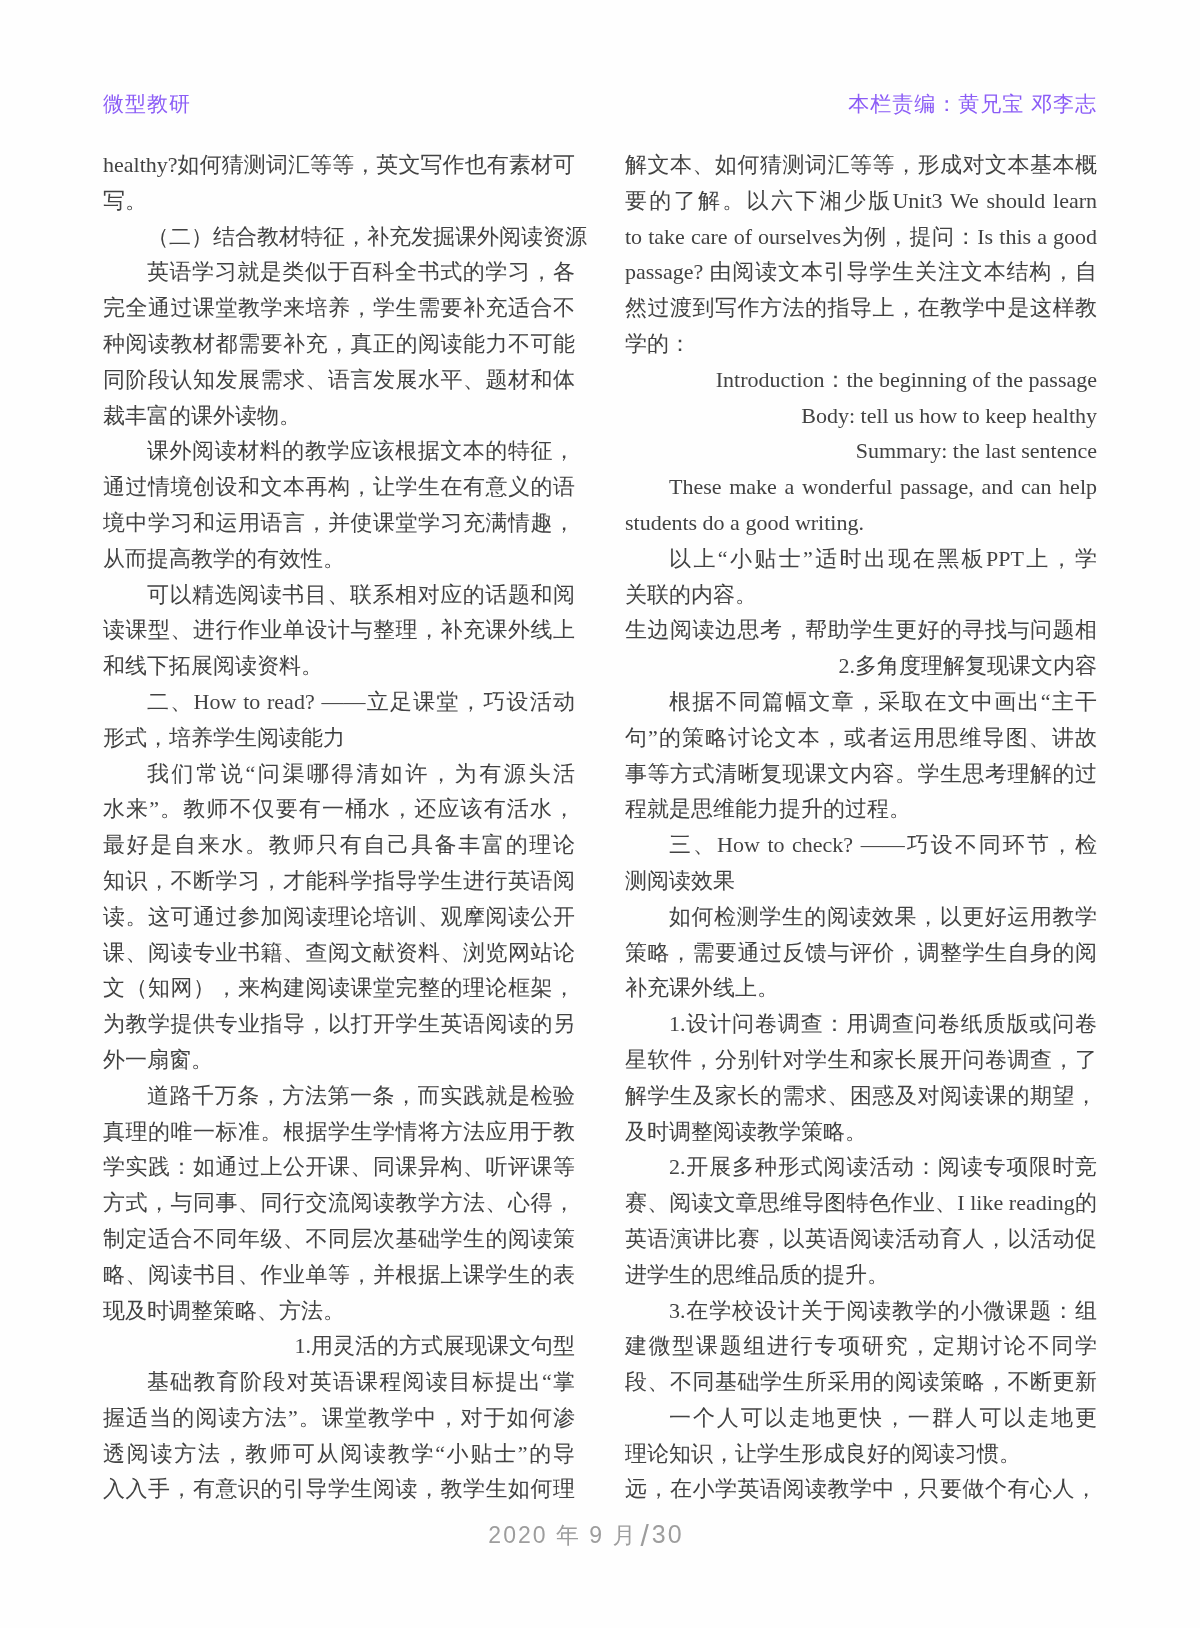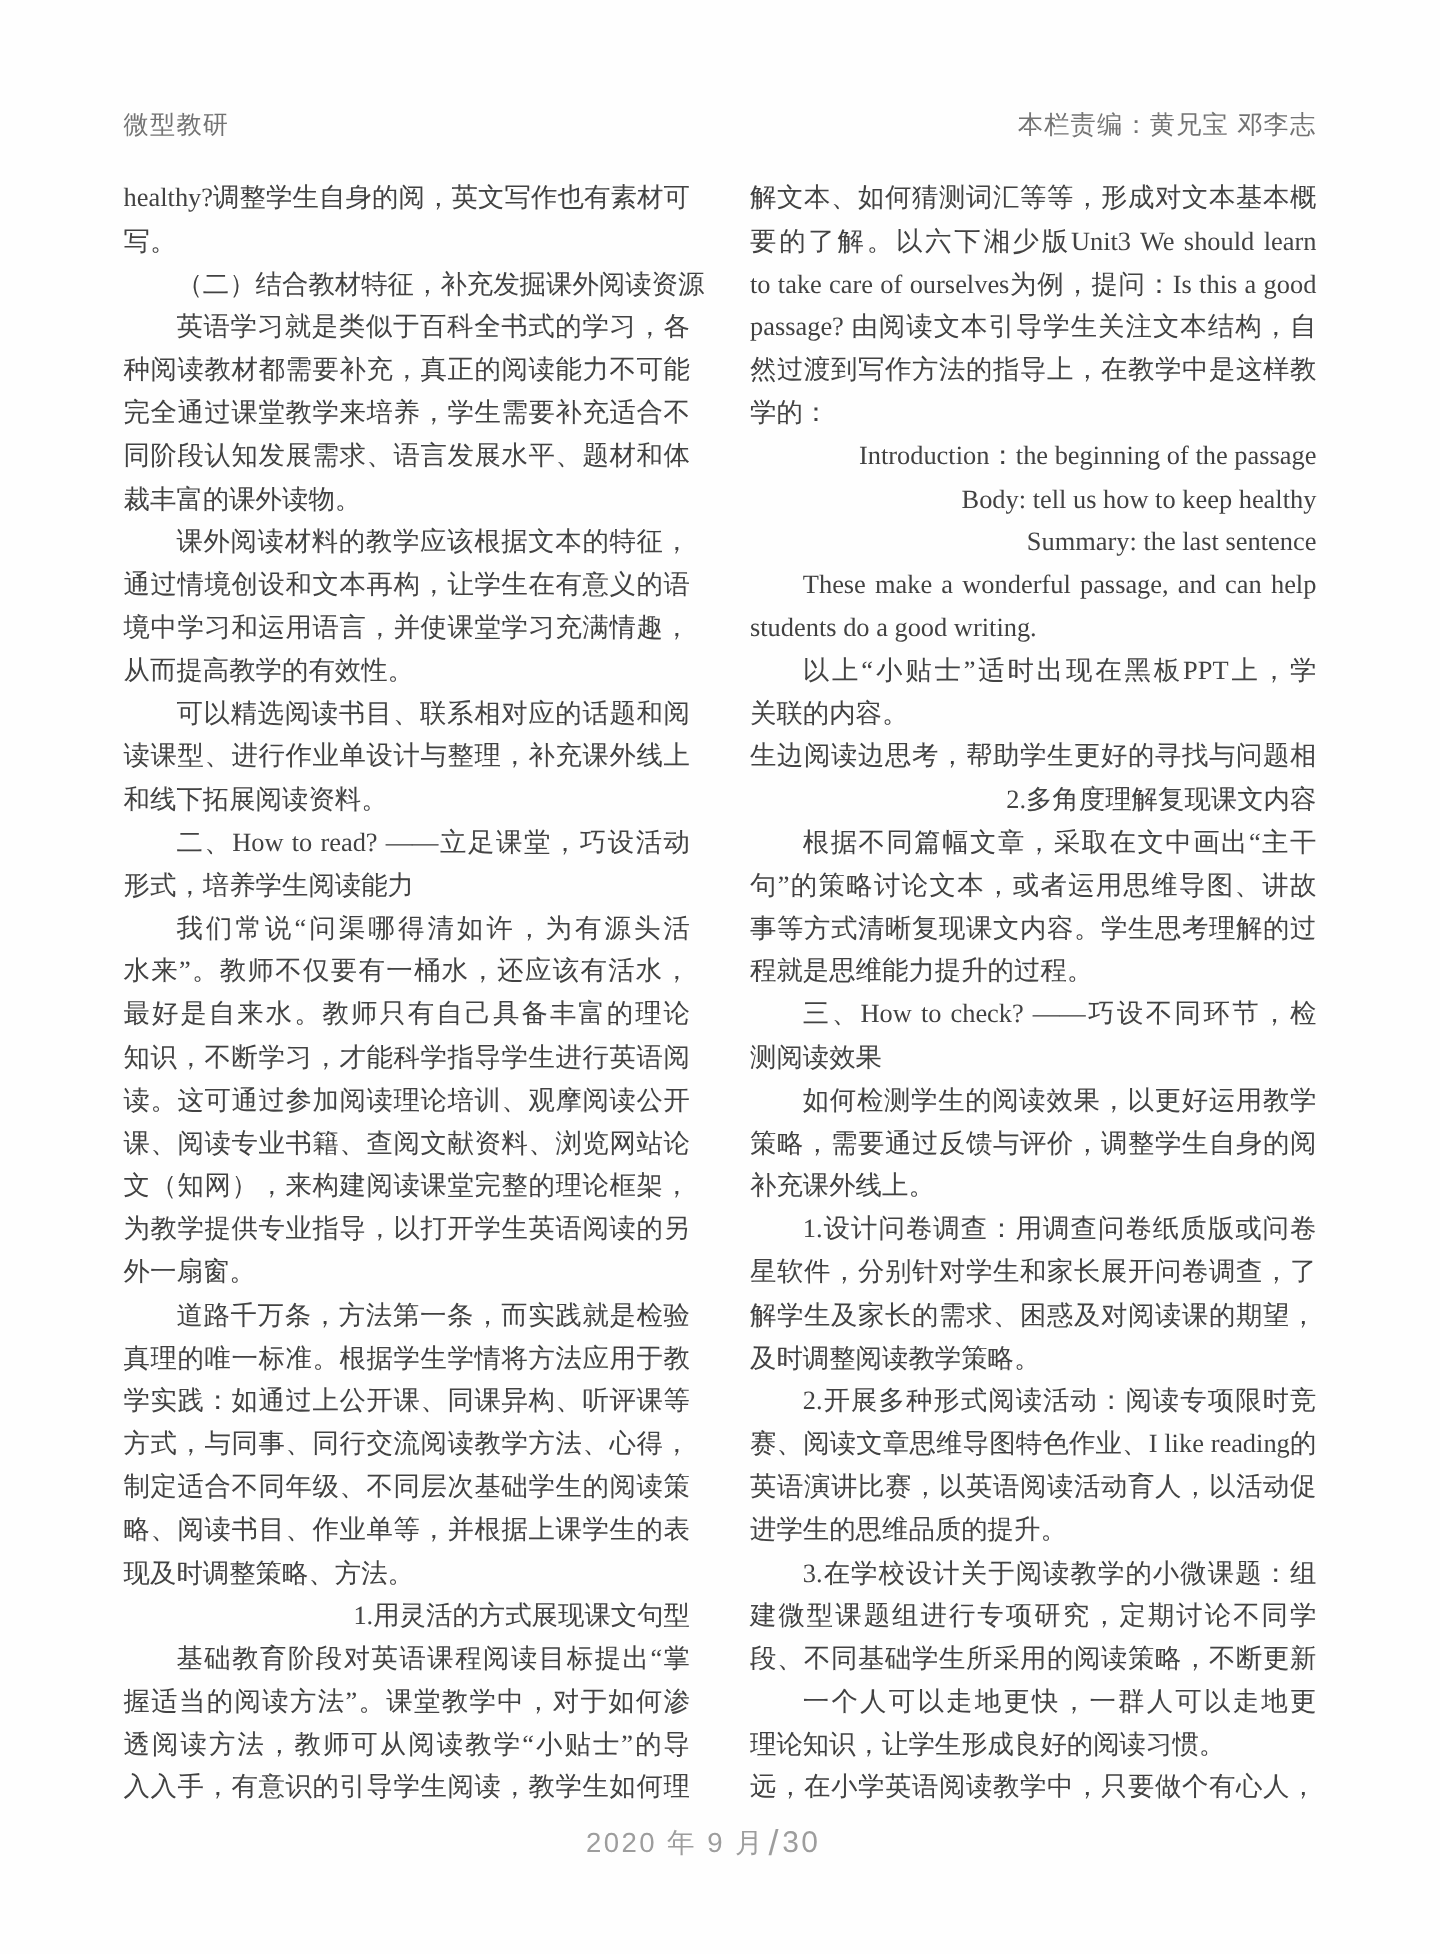--- a/index.html
+++ b/index.html
@@ -23,21 +23,21 @@
   .header {
     position: absolute;
     top: 90px;
     left: 103px;
     width: 994px;
     display: flex;
     justify-content: space-between;
     align-items: baseline;
     font-family: "Liberation Sans", "DejaVu Sans", sans-serif;
     font-size: 21px;
-    color: #737373;
+    color: #8b5cf6;
     letter-spacing: 1px;
   }
   .col {
     position: absolute;
     top: 147px;
     width: 472px;
   }
   .col-left  { left: 103px; }
   .col-right { left: 625px; }
   .line {
@@ -79,26 +79,26 @@
 <body>
 
 <div class="page">
 
   <div class="header">
     <span>微型教研</span>
     <span>本栏责编：黄兄宝 邓李志</span>
   </div>
 
   <div class="col col-left">
-      <div class="line jus">healthy?调整学生自身的阅，英文写作也有素材可</div>
+      <div class="line jus">healthy?如何猜测词汇等等，英文写作也有素材可</div>
       <div class="line">写。</div>
       <div class="line ind ov">（二）结合教材特征，补充发掘课外阅读资源</div>
       <div class="line ind jus">英语学习就是类似于百科全书式的学习，各</div>
+      <div class="line jus">完全通过课堂教学来培养，学生需要补充适合不</div>
       <div class="line jus">种阅读教材都需要补充，真正的阅读能力不可能</div>
-      <div class="line jus">完全通过课堂教学来培养，学生需要补充适合不</div>
       <div class="line jus">同阶段认知发展需求、语言发展水平、题材和体</div>
       <div class="line">裁丰富的课外读物。</div>
       <div class="line ind jus">课外阅读材料的教学应该根据文本的特征，</div>
       <div class="line jus">通过情境创设和文本再构，让学生在有意义的语</div>
       <div class="line jus">境中学习和运用语言，并使课堂学习充满情趣，</div>
       <div class="line">从而提高教学的有效性。</div>
       <div class="line ind jus">可以精选阅读书目、联系相对应的话题和阅</div>
       <div class="line jus">读课型、进行作业单设计与整理，补充课外线上</div>
       <div class="line">和线下拓展阅读资料。</div>
       <div class="line ind jus">二、How to read? ——立足课堂，巧设活动</div>

